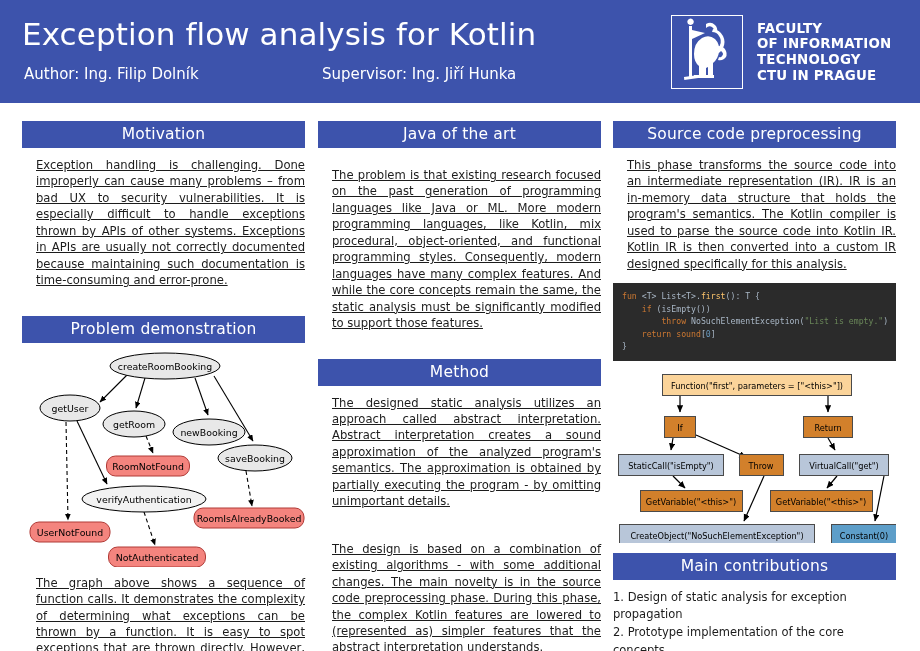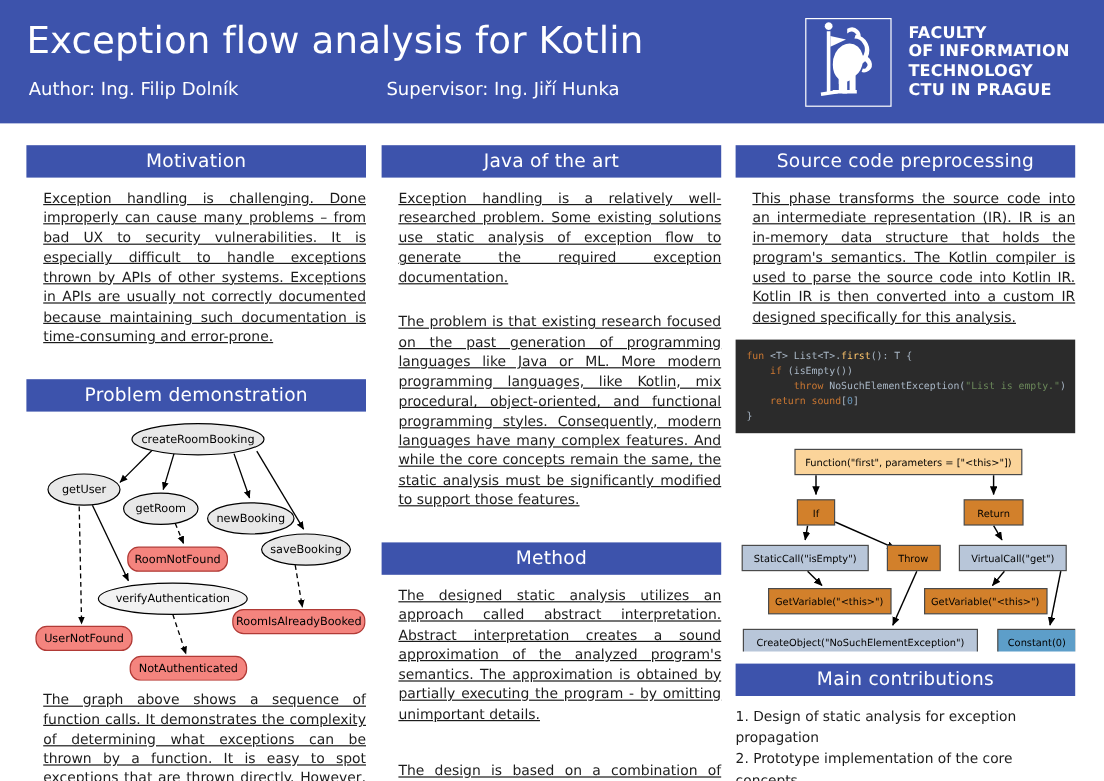--- a/index.html
+++ b/index.html
@@ -306,21 +306,20 @@
         </g>
       </svg>
     </div>
 
     <p class="body-text">The graph above shows a sequence of function calls. It demonstrates the complexity of determining what exceptions can be thrown by a function. It is easy to spot exceptions that are thrown directly. However, some exceptions are produced by calling other functions. These functions are spread across the program – making it laborious to find the exceptions.</p>
   </div>
 
   <div class="column" id="column-middle">
 
     <div class="section-heading">Java of the art</div>
-    <p class="body-text">Exception handling is a relatively well-researched problem. Some existing solutions use static analysis of exception flow to generate the required exception documentation.</p>
     <div class="spacer-10"></div>
     <p class="body-text">The problem is that existing research focused on the past generation of programming languages like Java or ML. More modern programming languages, like Kotlin, mix procedural, object-oriented, and functional programming styles. Consequently, modern languages have many complex features. And while the core concepts remain the same, the static analysis must be significantly modified to support those features.</p>
 
     <div class="spacer-16"></div>
 
     <div class="section-heading">Method</div>
     <p class="body-text">The designed static analysis utilizes an approach called abstract interpretation. Abstract interpretation creates a sound approximation of the analyzed program's semantics. The approximation is obtained by partially executing the program - by omitting unimportant details.</p>
     <div class="spacer-20"></div>
     <p class="body-text">The design is based on a combination of existing algorithms - with some additional changes. The main novelty is in the source code preprocessing phase. During this phase, the complex Kotlin features are lowered to (represented as) simpler features that the abstract interpretation understands.</p>
   </div>

